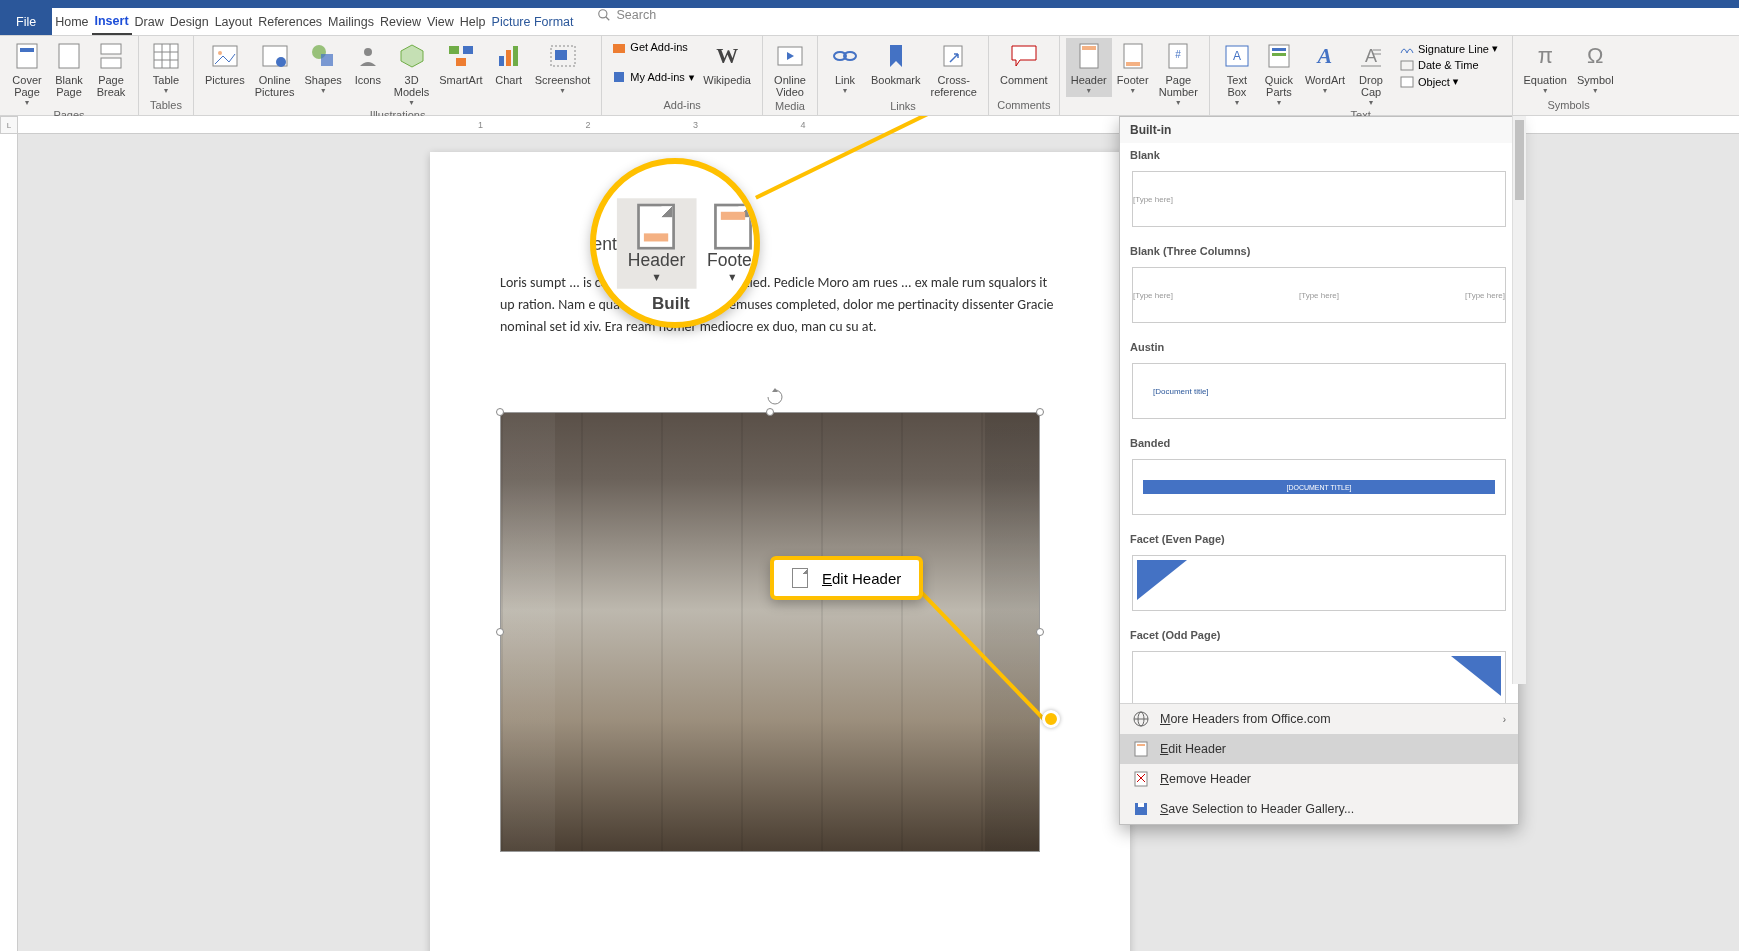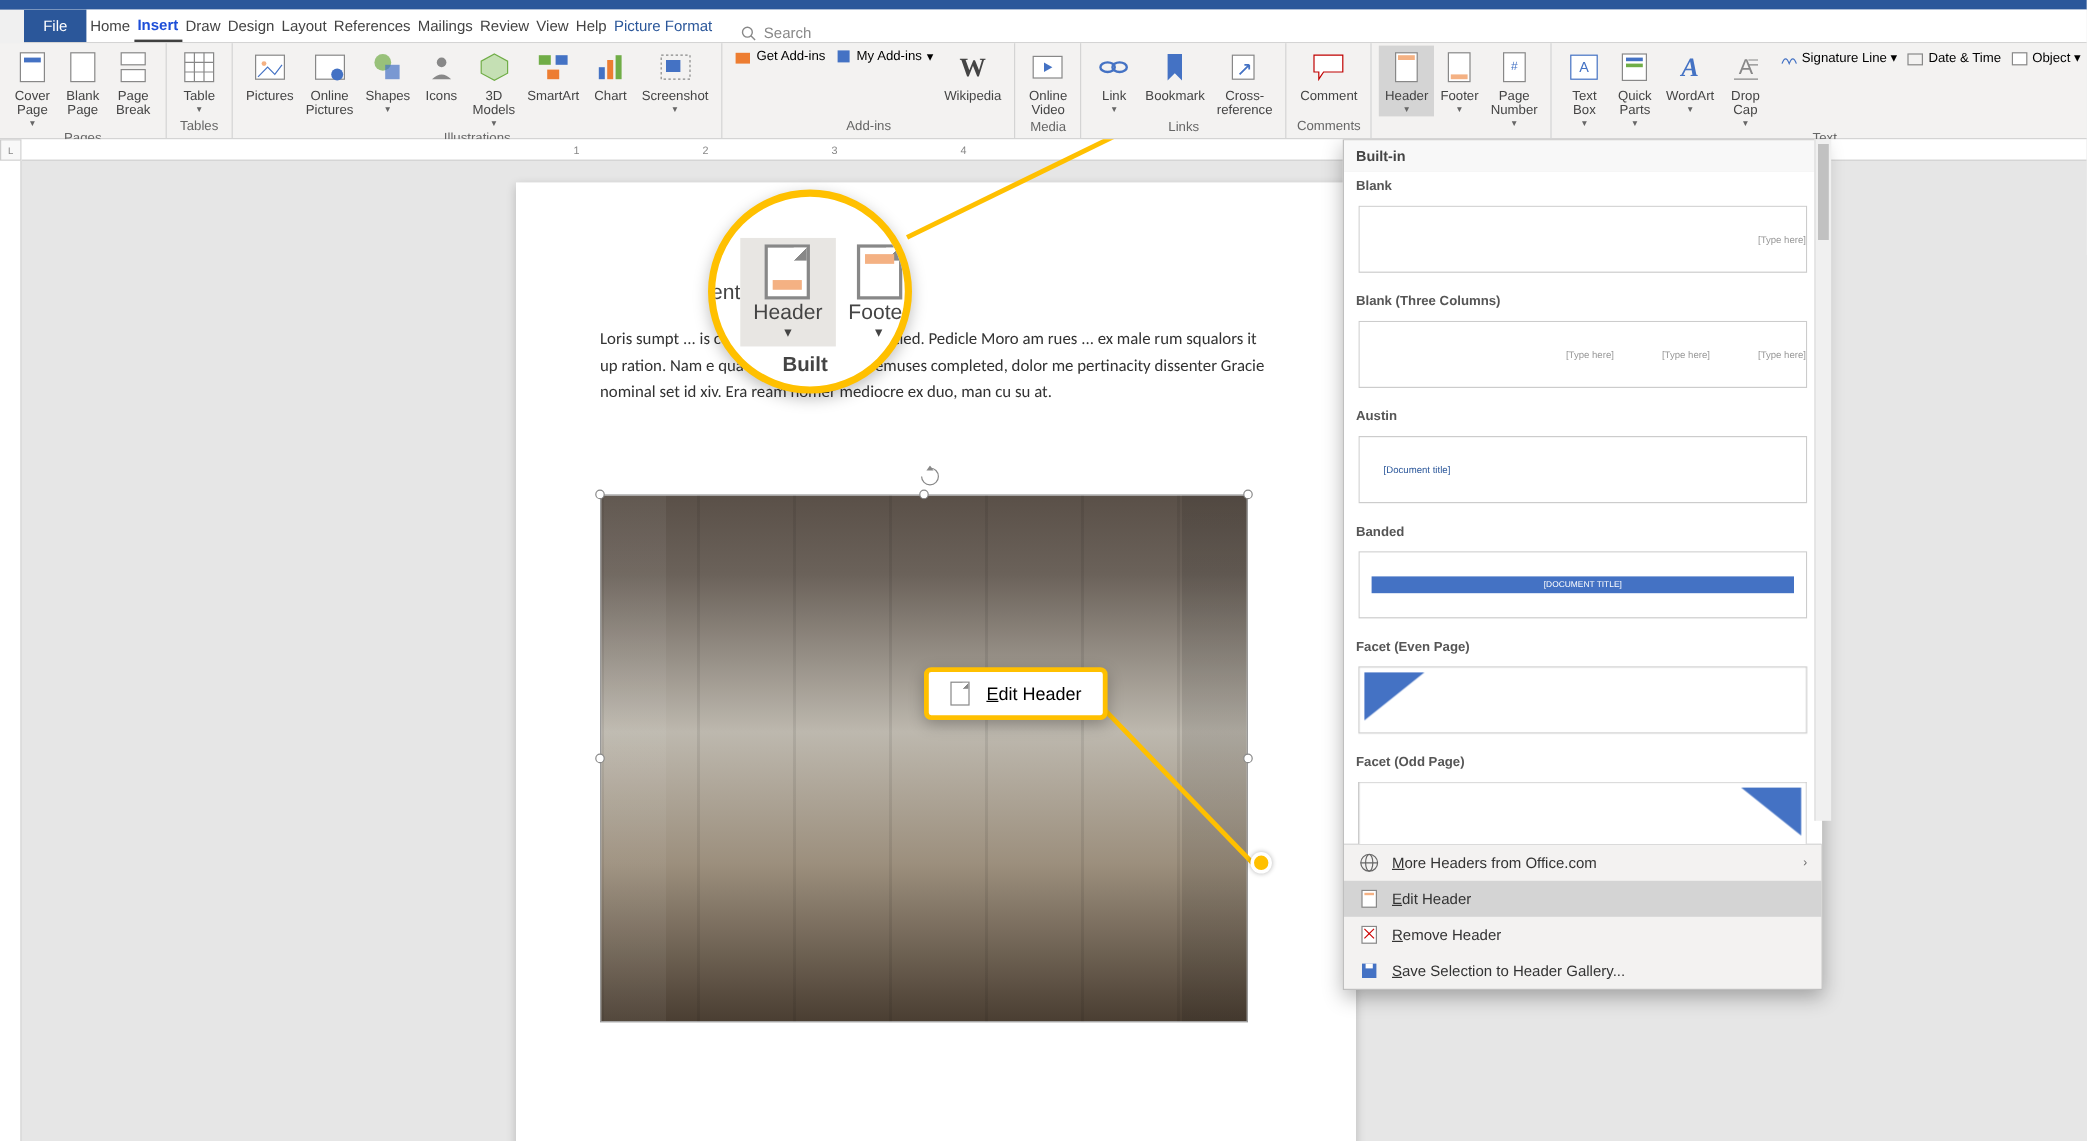--- a/index.html
+++ b/index.html
@@ -1,38 +1,38 @@
 <!DOCTYPE html>
 <html><head>
 <meta charset="utf-8">
 <style>
 * { margin: 0; padding: 0; box-sizing: border-box; font-family: 'Segoe UI', Tahoma, sans-serif; }
 body { background: #f0f0f0; width: 1739px; height: 951px; overflow: hidden; position: relative; }
 
 
 .title-bar { background: #2b579a; height: 8px; }
-.menu-tabs { background: #fff; height: 28px; display: flex; align-items: flex-end; border-bottom: 1px solid #d4d4d4; margin-left: 20px; }
+.menu-tabs { background: #fff; height: 28px; display: flex; align-items: flex-start; border-bottom: 1px solid #d4d4d4; }
 .menu-tab { padding: 0 3px; font-size: 12.5px; color: #444; cursor: pointer; height: 100%; display: flex; align-items: center; }
 .menu-tab.file { background: #2b579a; color: #fff; padding: 0 16px; }
 .menu-tab.active { color: #1d4ed8; font-weight: 700; border-bottom: 2px solid #404040; }
 .menu-tab.context { color: #2b579a; }
 .search-area { display: flex; align-items: center; margin-left: 20px; color: #888; font-size: 12.5px; }
 .search-area svg { margin-right: 6px; }
 
 
 .ribbon { background: #f3f2f1; height: 80px; display: flex; border-bottom: 1px solid #d4d4d4; }
 .ribbon-group { display: flex; flex-direction: column; border-right: 1px solid #d4d4d4; padding: 2px 6px; }
 .ribbon-group-content { flex: 1; display: flex; align-items: flex-start; }
 .ribbon-group-label { text-align: center; font-size: 11px; color: #666; padding-bottom: 2px; }
 .ribbon-btn { display: flex; flex-direction: column; align-items: center; justify-content: flex-start; padding: 2px 5px; cursor: pointer; font-size: 11px; color: #444; text-align: center; min-width: 42px; }
 .ribbon-btn.highlighted { background: #d4d4d4; }
 .ribbon-btn .icon-box { width: 32px; height: 32px; display: flex; align-items: center; justify-content: center; margin-bottom: 2px; }
 .ribbon-btn .label-line { line-height: 12px; display: block; }
 .ribbon-btn .dropdown-arrow { font-size: 8px; color: #666; }
-.ribbon-small-col { display: flex; justify-content: space-between; font-size: 11px; }
+.ribbon-small-col { display: flex; flex-direction: column; justify-content: space-between; font-size: 11px; }
 .ribbon-small-row { display: flex; align-items: center; padding: 2px 4px; cursor: pointer; white-space: nowrap; }
 .ribbon-small-row svg { margin-right: 4px; }
 
 
 .doc-area { position: relative; background: #e6e6e6; height: calc(100% - 116px); overflow: hidden; }
 .ruler-corner { position: absolute; top: 0; left: 0; width: 18px; height: 18px; background: #f8f8f8; border: 1px solid #ccc; font-size: 8px; display:flex; align-items:center; justify-content:center; color:#888;}
 .ruler-h { position: absolute; top: 0; left: 18px; right: 0; height: 18px; background: #fff; border-bottom: 1px solid #ccc; font-size: 9px; color: #888; display:flex; align-items:center; padding-left: 460px; letter-spacing: 50px;}
 .ruler-v { position: absolute; top: 18px; left: 0; bottom: 0; width: 18px; background: #fff; border-right: 1px solid #ccc; }
 .page { position: absolute; left: 430px; top: 36px; width: 700px; height: 900px; background: #fff; box-shadow: 0 2px 8px rgba(0,0,0,0.2); padding: 120px 70px; }
 .page p { font-size: 14px; line-height: 22px; color: #333; font-family: Calibri, sans-serif; }
@@ -42,21 +42,21 @@
   repeating-linear-gradient(90deg, rgba(0,0,0,0.08) 0 2px, transparent 2px 80px);
 }
 .doc-rotate-handle { position: absolute; top: 236px; left: 336px; width: 18px; height: 18px; }
 .sel-handle { position: absolute; width: 8px; height: 8px; background: #fff; border: 1px solid #888; border-radius: 50%; }
 
 
 .header-dropdown { position: absolute; top: 0; right: 220px; width: 400px; background: #f3f2f1; border: 1px solid #bfbfbf; box-shadow: 0 6px 16px rgba(0,0,0,0.3); z-index: 100; }
 .header-dropdown .section-title { font-size: 12px; font-weight: 600; color: #444; padding: 6px 10px; background: #f8f8f8; }
 .header-dropdown .gallery { background: #fff; max-height: 560px; overflow-y: auto; }
 .header-dropdown .gallery-item-label { font-size: 11px; font-weight: 600; color: #555; padding: 6px 10px; }
-.header-dropdown .gallery-preview { margin: 4px 12px 12px 12px; height: 56px; border: 1px solid #ccc; background: #fff; position: relative; display:flex; align-items:center; justify-content:flex-end; gap:40px; font-size:8px; color:#999;}
+.header-dropdown .gallery-preview { margin: 4px 12px 12px 12px; height: 56px; border: 1px solid #ccc; background: #fff; position: relative; display:flex; align-items:center; justify-content:space-between; gap:40px; font-size:8px; color:#999;}
 .header-dropdown .gallery-preview.blank::after{ content:"[Type here]"; }
 .header-dropdown .gallery-preview.austin { justify-content:flex-start; padding-left:20px; color:#2b579a; font-size:8px;}
 .header-dropdown .gallery-preview.banded { padding:10px; }
 .header-dropdown .gallery-preview.banded .band{ width:100%; height:14px; background:#4472c4; color:#fff; font-size:7px; display:flex; align-items:center; justify-content:center;}
 .header-dropdown .gallery-preview.facet-even .tri{ position:absolute; top:4px; left:4px; width:0; height:0; border-top:40px solid #4472c4; border-right:50px solid transparent;}
 .header-dropdown .gallery-preview.facet-odd .tri{ position:absolute; top:4px; right:4px; width:0; height:0; border-top:40px solid #4472c4; border-left:50px solid transparent;}
 .header-dropdown .menu-footer { border-top: 1px solid #d4d4d4; }
 .header-dropdown .menu-row { display: flex; align-items: center; padding: 6px 12px; font-size: 12.5px; color: #333; cursor: pointer; }
 .header-dropdown .menu-row.highlight { background: #d4d4d4; }
 .header-dropdown .menu-row .mi { width: 18px; height: 18px; margin-right: 10px; display:flex; align-items:center; justify-content:center; }

